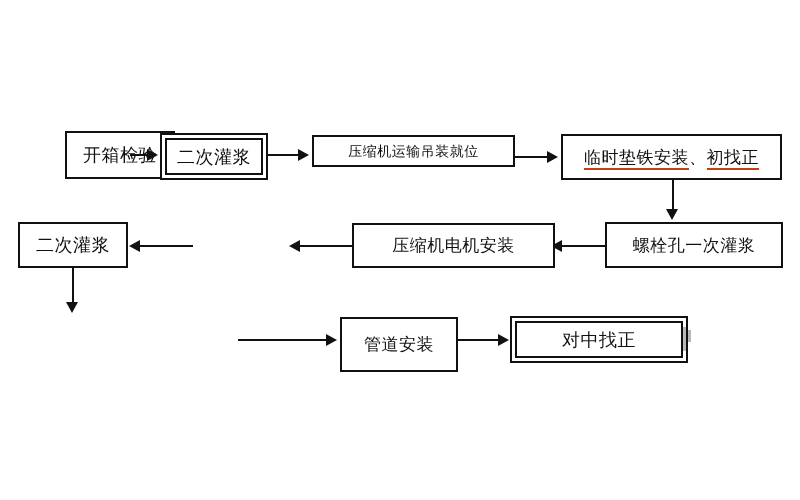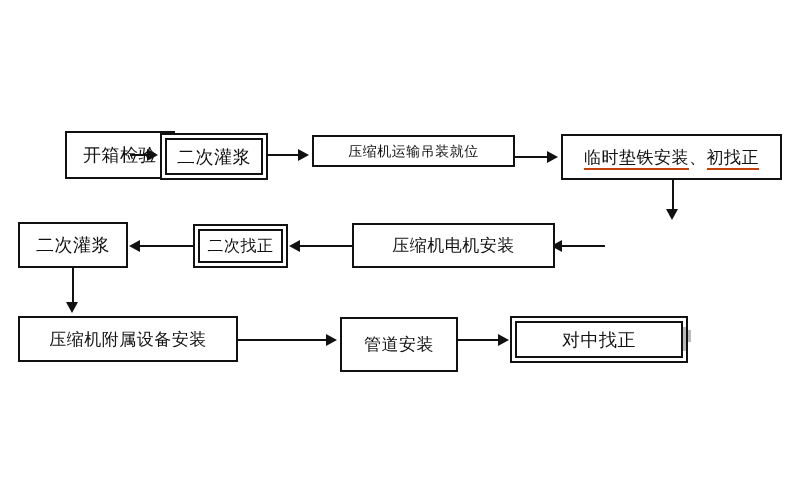--- a/index.html
+++ b/index.html
@@ -134,50 +134,45 @@
 
   <div class="node single" style="left:561px; top:134px; width:221px; height:46px;">
     <span class="label fs17">
       <span class="linkseg">临时垫铁安装</span><span class="plainseg">、</span><span class="linkseg">初找正</span>
     </span>
   </div>
 
   <div class="vline" style="left:672px; top:180px; height:31px;"></div>
   <div class="arrow-down" style="left:666px; top:209px;"></div>
 
+  <div class="node single" style="left:605px; top:222px; width:178px; height:46px;">
+    <span class="label fs17">螺栓孔一次灌浆</span>
+  </div>
 
   <div class="hline" style="left:562px; top:245px; width:43px;"></div>
   <div class="arrow-left" style="left:551px; top:240px;"></div>
 
   <div class="node single" style="left:352px; top:223px; width:203px; height:45px;">
     <span class="label fs17">压缩机电机安装</span>
   </div>
 
   <div class="hline" style="left:300px; top:245px; width:52px;"></div>
   <div class="arrow-left" style="left:289px; top:240px;"></div>
 
-  <div class="node double" style="left:193px; top:224px; width:95px; height:44px;">
-    <span class="inner">
-      <span class="label fs16">二次找正</span>
-    </span>
-  </div>
 
   <div class="hline" style="left:140px; top:245px; width:53px;"></div>
   <div class="arrow-left" style="left:129px; top:240px;"></div>
 
   <div class="node single" style="left:18px; top:222px; width:110px; height:46px;">
     <span class="label fs18">二次灌浆</span>
   </div>
 
   <div class="vline" style="left:72px; top:268px; height:36px;"></div>
   <div class="arrow-down" style="left:66px; top:302px;"></div>
 
-  <div class="node single" style="left:18px; top:316px; width:220px; height:46px;">
-    <span class="label fs17">压缩机附属设备安装</span>
-  </div>
 
   <div class="hline" style="left:238px; top:339px; width:90px;"></div>
   <div class="arrow-right" style="left:326px; top:334px;"></div>
 
   <div class="node single" style="left:340px; top:317px; width:118px; height:55px;">
     <span class="label fs17">管道安装</span>
   </div>
 
   <div class="hline" style="left:458px; top:339px; width:42px;"></div>
   <div class="arrow-right" style="left:498px; top:334px;"></div>

